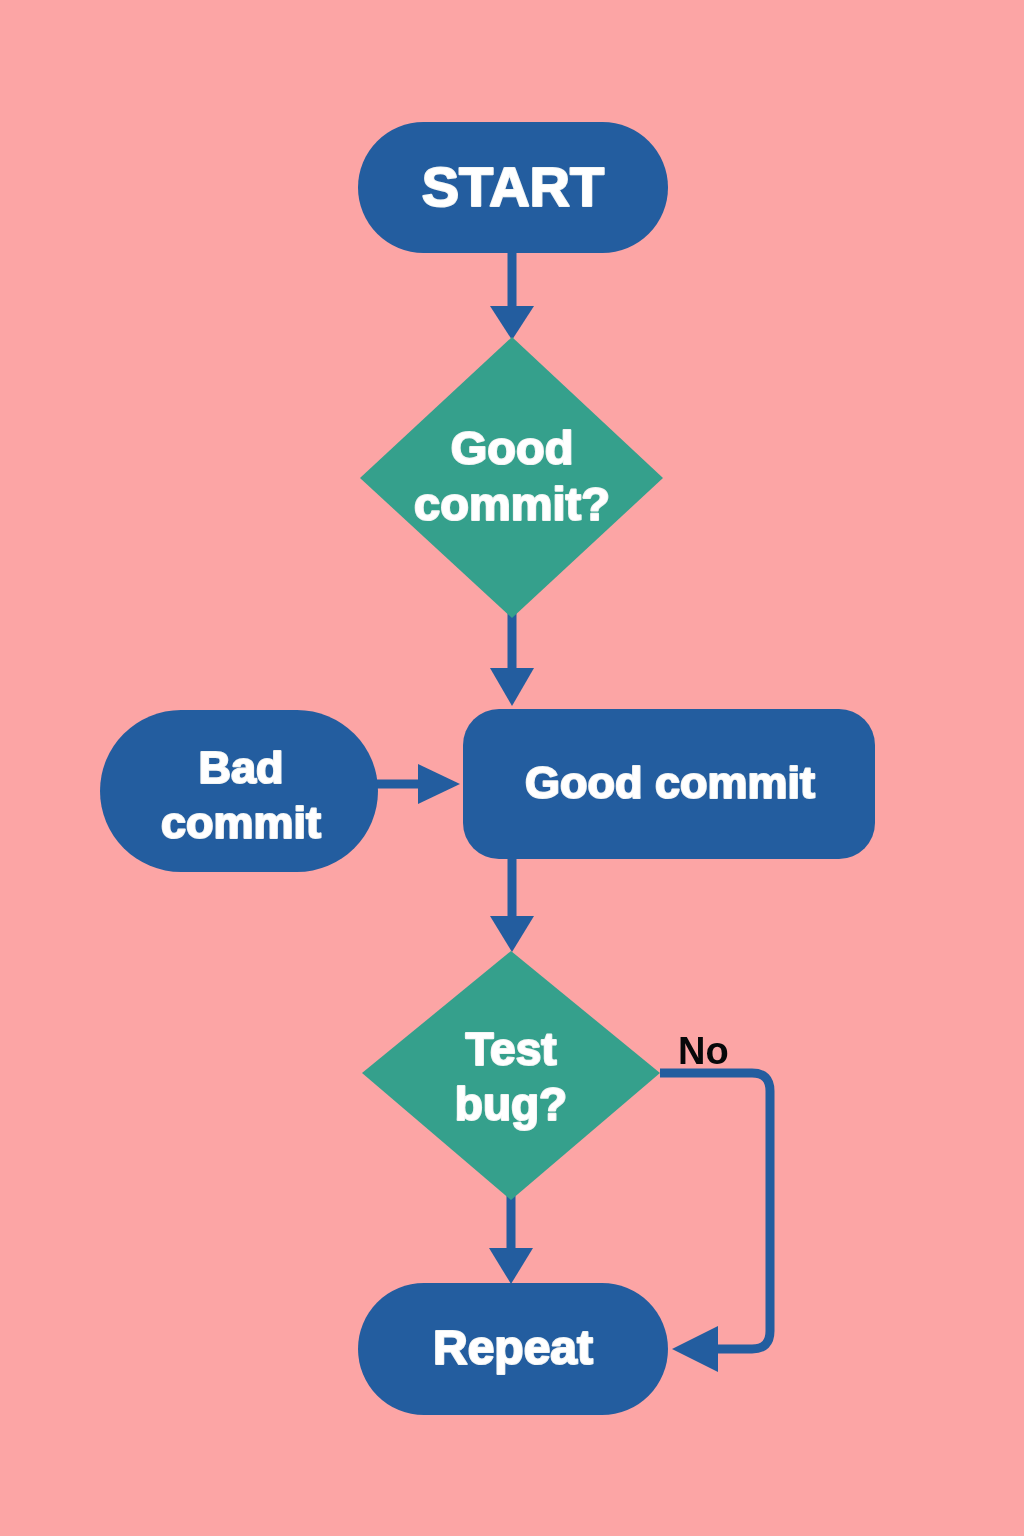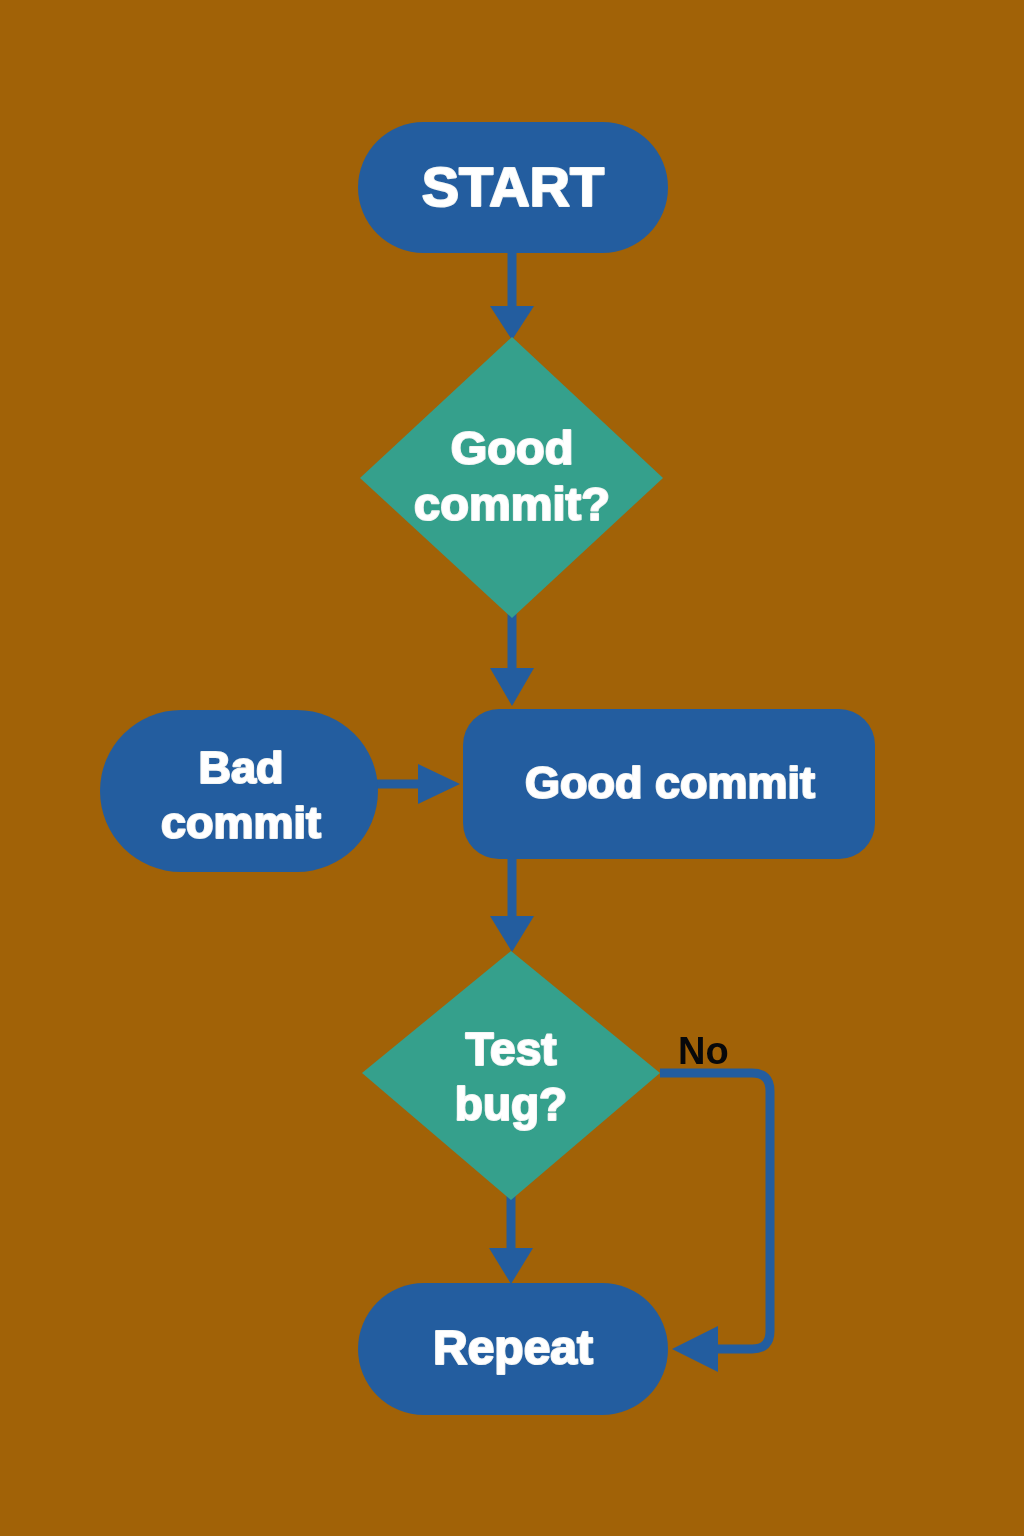--- a/index.html
+++ b/index.html
@@ -8,21 +8,21 @@
     padding: 0;
     background: #ffffff;
   }
   body {
     font-family: "Liberation Sans", sans-serif;
   }
   #canvas {
     position: relative;
     width: 1024px;
     height: 1536px;
-    background: #a16207;
+    background: #fca5a5;
     overflow: hidden;
   }
   #flow {
     position: absolute;
     left: 0;
     top: 0;
     width: 1024px;
     height: 1536px;
     display: block;
   }

